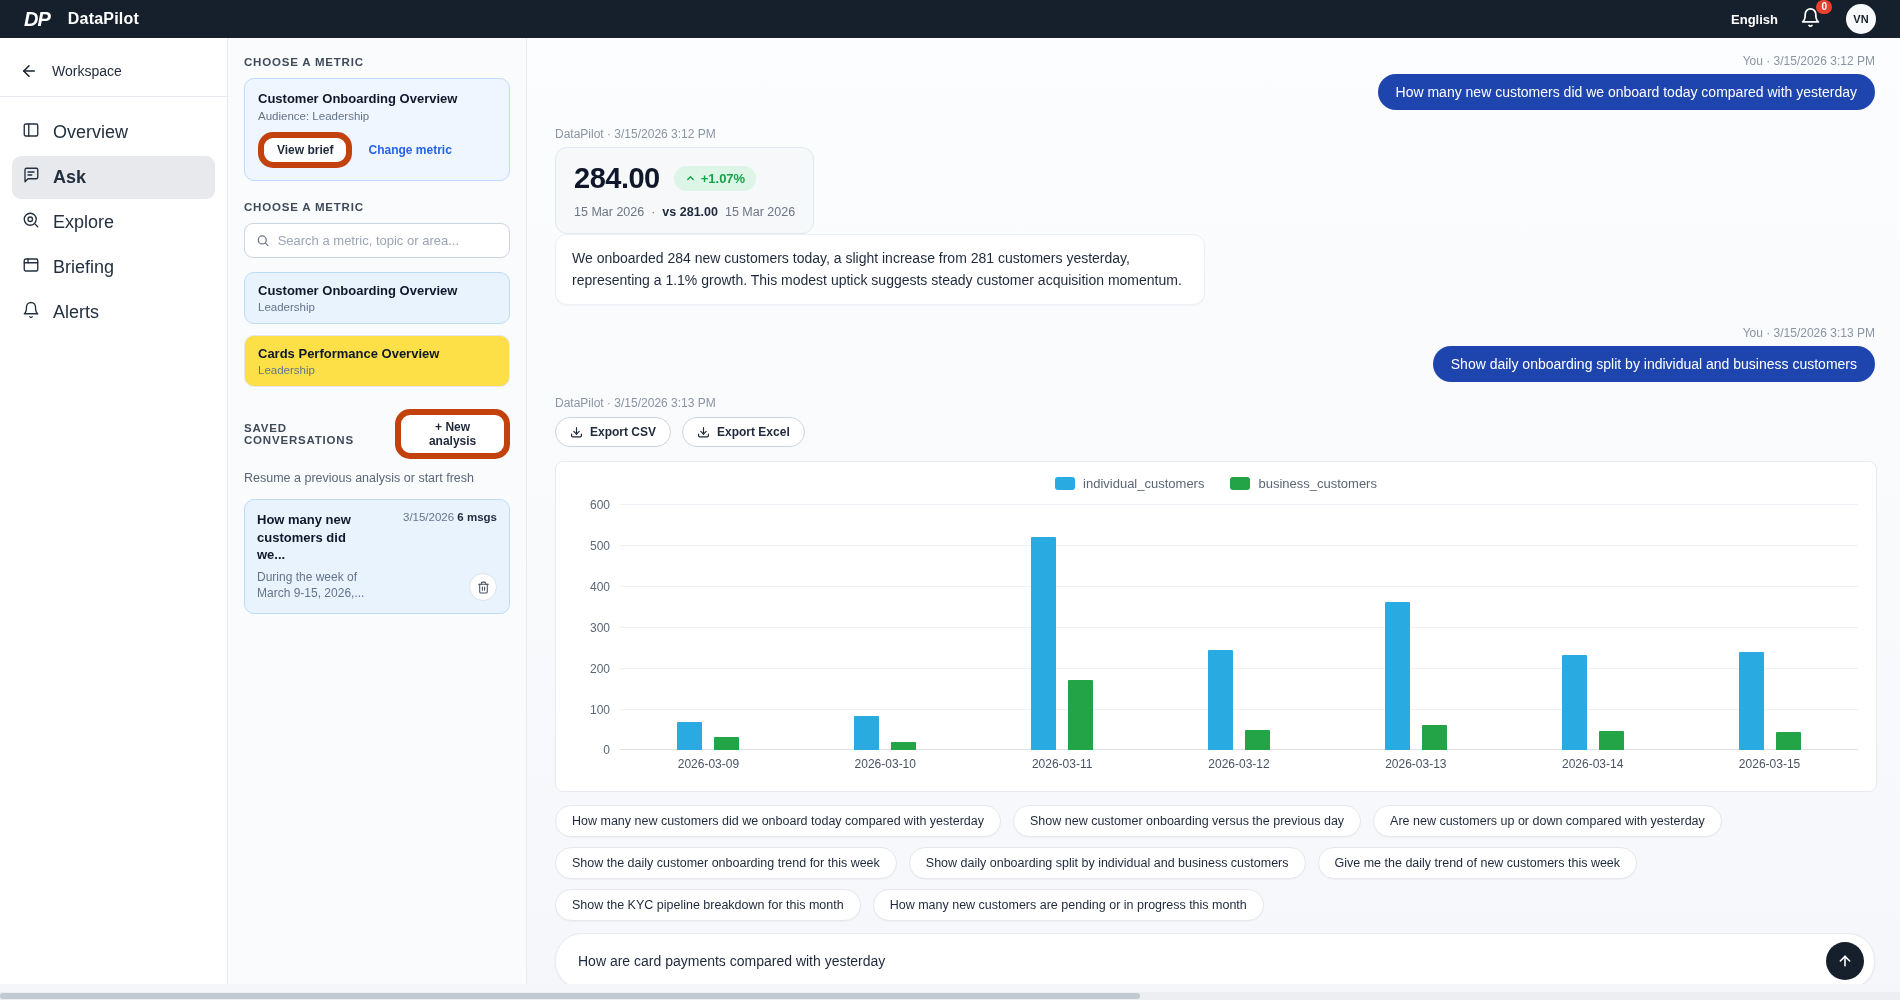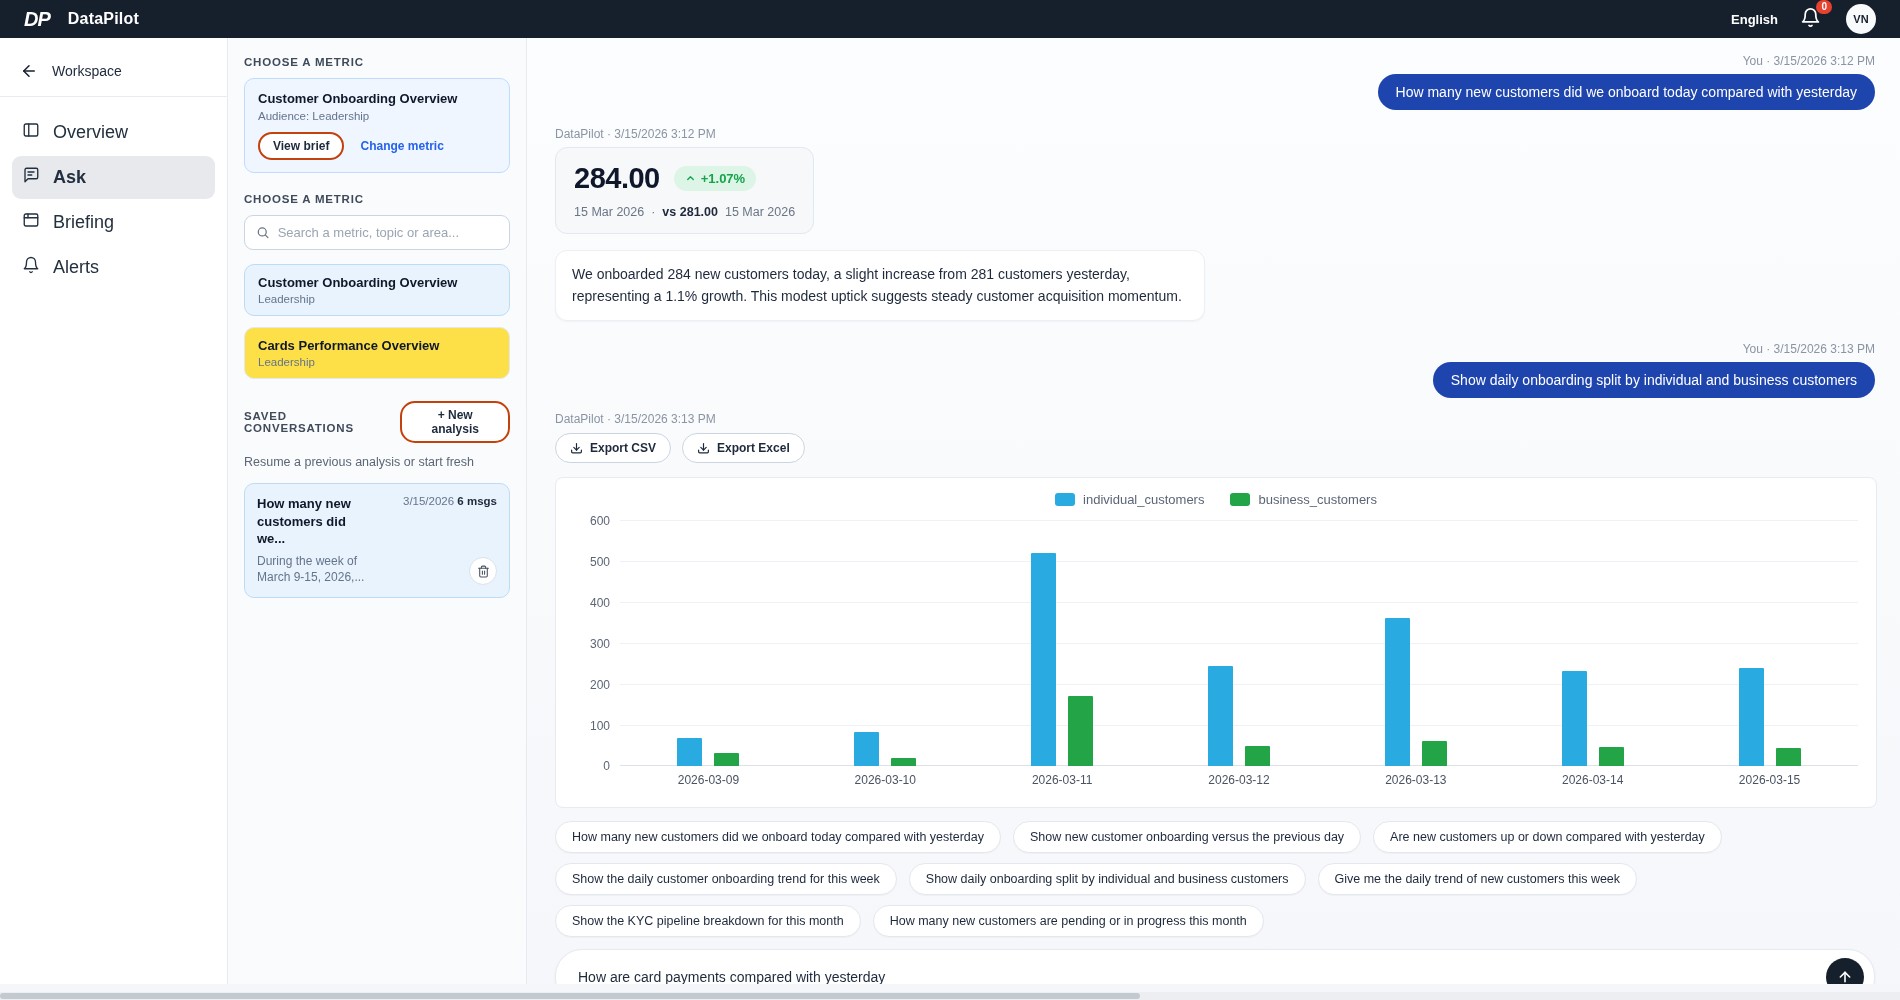--- a/index.html
+++ b/index.html
@@ -28,21 +28,21 @@
   .side-item.active { background:#e7e9ec; font-weight:bold; }
   .side-item svg, .side-back svg { flex-shrink:0; }
 
   
   .panel { width:299px; background:#fafbfd; border-right:1px solid #e7eaee; padding:18px 16px; flex-shrink:0; overflow:hidden; }
   .panel-h { font-size:11.5px; font-weight:bold; letter-spacing:.8px; color:#3f4a5a; margin-bottom:10px; }
   .sel-card { background:#eff6ff; border:1px solid #bfdbfe; border-radius:10px; padding:12px 13px; margin-bottom:20px; }
   .sel-card .t { font-size:13px; font-weight:bold; color:#0f172a; }
   .sel-card .a { font-size:11.5px; color:#64748b; margin-top:4px; }
   .sel-actions { display:flex; align-items:center; gap:16px; margin-top:10px; }
-  .btn-outline { background:#fff; border:2px solid #c2410c; border-radius:15px; padding:5px 13px; font-size:12px; font-weight:bold; color:#1e293b; cursor:pointer; font-family:inherit; }
+  .btn-outline { background:#fff; border:6px solid #c2410c; border-radius:15px; padding:5px 13px; font-size:12px; font-weight:bold; color:#1e293b; cursor:pointer; font-family:inherit; }
   .link-blue { color:#2563eb; font-size:12px; font-weight:bold; cursor:pointer; }
   .search-box { display:flex; align-items:center; gap:8px; background:#fff; border:1px solid #cbd5e1; border-radius:9px; padding:9px 11px; margin-bottom:14px; }
   .search-box input { border:none; outline:none; font-size:13px; color:#1e293b; width:100%; font-family:inherit; background:transparent; }
   .search-box input::placeholder { color:#9aa5b3; }
   .m-item { border:1px solid #e4e8ee; background:#fde047; border-radius:10px; padding:10px 13px; margin-bottom:11px; cursor:pointer; }
   .m-item.selected { background:#e9f3fd; border-color:#bcdcf6; }
   .m-item .t { font-size:13px; font-weight:bold; color:#0f172a; }
   .m-item .s { font-size:11.5px; color:#64748b; margin-top:3px; }
   .saved-head { display:flex; align-items:center; justify-content:space-between; margin:22px 0 12px; }
   .saved-head .panel-h { margin:0; }
@@ -141,20 +141,28 @@
         <div class="side-item active">
           <span><svg width="18" height="18" viewBox="0 0 24 24" fill="none" stroke="#23303f" stroke-width="1.8" stroke-linecap="round" stroke-linejoin="round">
               <path d="M21 15a2 2 0 0 1-2 2H8l-4 4V5a2 2 0 0 1 2-2h13a2 2 0 0 1 2 2z"></path>
               <path d="M8 8h8"></path>
               <path d="M8 12h5"></path>
             </svg></span>
           <span>Ask</span>
         </div>
         <div class="side-item">
           <span><svg width="18" height="18" viewBox="0 0 24 24" fill="none" stroke="#23303f" stroke-width="1.8" stroke-linecap="round">
+              <circle cx="11" cy="11" r="8"></circle>
+              <circle cx="11" cy="11" r="3"></circle>
+              <path d="M17.5 17.5L21 21"></path>
+            </svg></span>
+          <span>Explore</span>
+        </div>
+        <div class="side-item">
+          <span><svg width="18" height="18" viewBox="0 0 24 24" fill="none" stroke="#23303f" stroke-width="1.8" stroke-linecap="round">
               <rect x="3" y="4" width="18" height="16" rx="2"></rect>
               <path d="M3 9h18"></path>
               <path d="M8 4v5"></path>
             </svg></span>
           <span>Briefing</span>
         </div>
         <div class="side-item">
           <span><svg width="18" height="18" viewBox="0 0 24 24" fill="none" stroke="#23303f" stroke-width="1.8" stroke-linecap="round" stroke-linejoin="round">
               <path d="M18 8a6 6 0 0 0-12 0c0 7-3 9-3 9h18s-3-2-3-9"></path>
               <path d="M13.7 21a2 2 0 0 1-3.4 0"></path>
@@ -241,21 +249,21 @@
         </span>
       </div>
       <div class="metric-sub">
         <span>15 Mar 2026</span>
         <span>·</span>
         <b>vs 281.00</b>
         <span>15 Mar 2026</span>
       </div>
     </div>
 
-    <div class="bubble-bot" style="margin-top:16px;">We onboarded 284 new customers today, a slight increase from 281 customers yesterday, representing a 1.1% growth. This modest uptick suggests steady customer acquisition momentum.</div>
+    <div class="bubble-bot" style="margin-top:0;">We onboarded 284 new customers today, a slight increase from 281 customers yesterday, representing a 1.1% growth. This modest uptick suggests steady customer acquisition momentum.</div>
 
     <div class="meta right" style="margin-top:21px;">You · 3/15/2026 3:13 PM</div>
     <div class="row-right">
       <div class="bubble-user">Show daily onboarding split by individual and business customers</div>
     </div>
 
     <div class="meta" style="margin-top:14px;">DataPilot · 3/15/2026 3:13 PM</div>
     <div class="export-row">
       <button class="export-btn">
         <svg width="13" height="13" viewBox="0 0 24 24" fill="none" stroke="#1e293b" stroke-width="2.2" stroke-linecap="round" stroke-linejoin="round">

